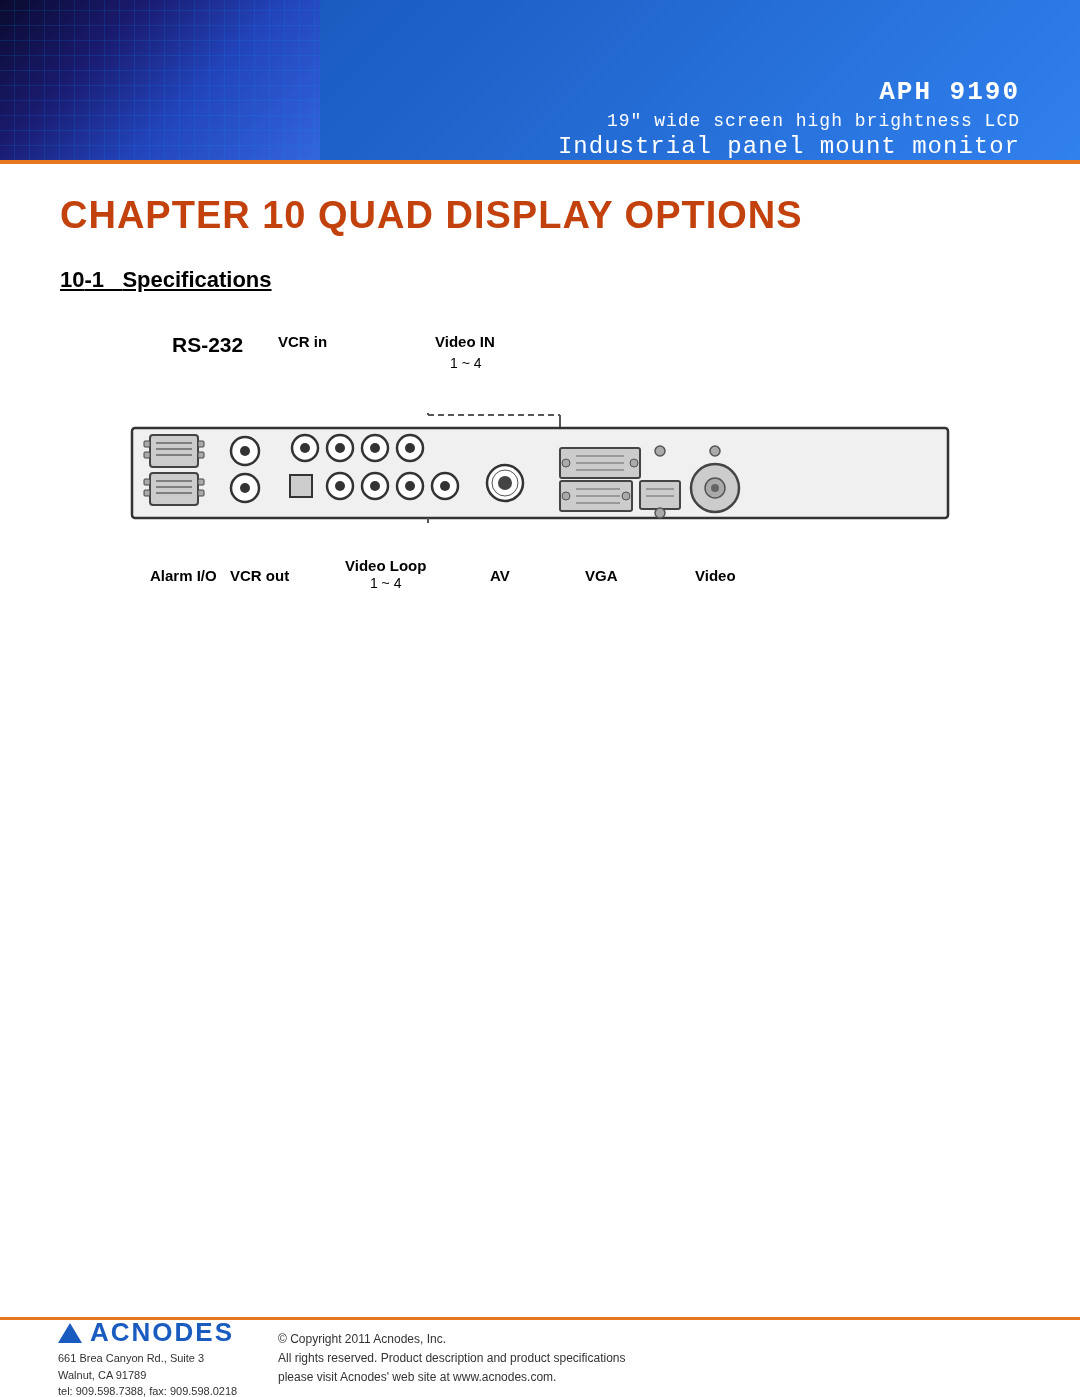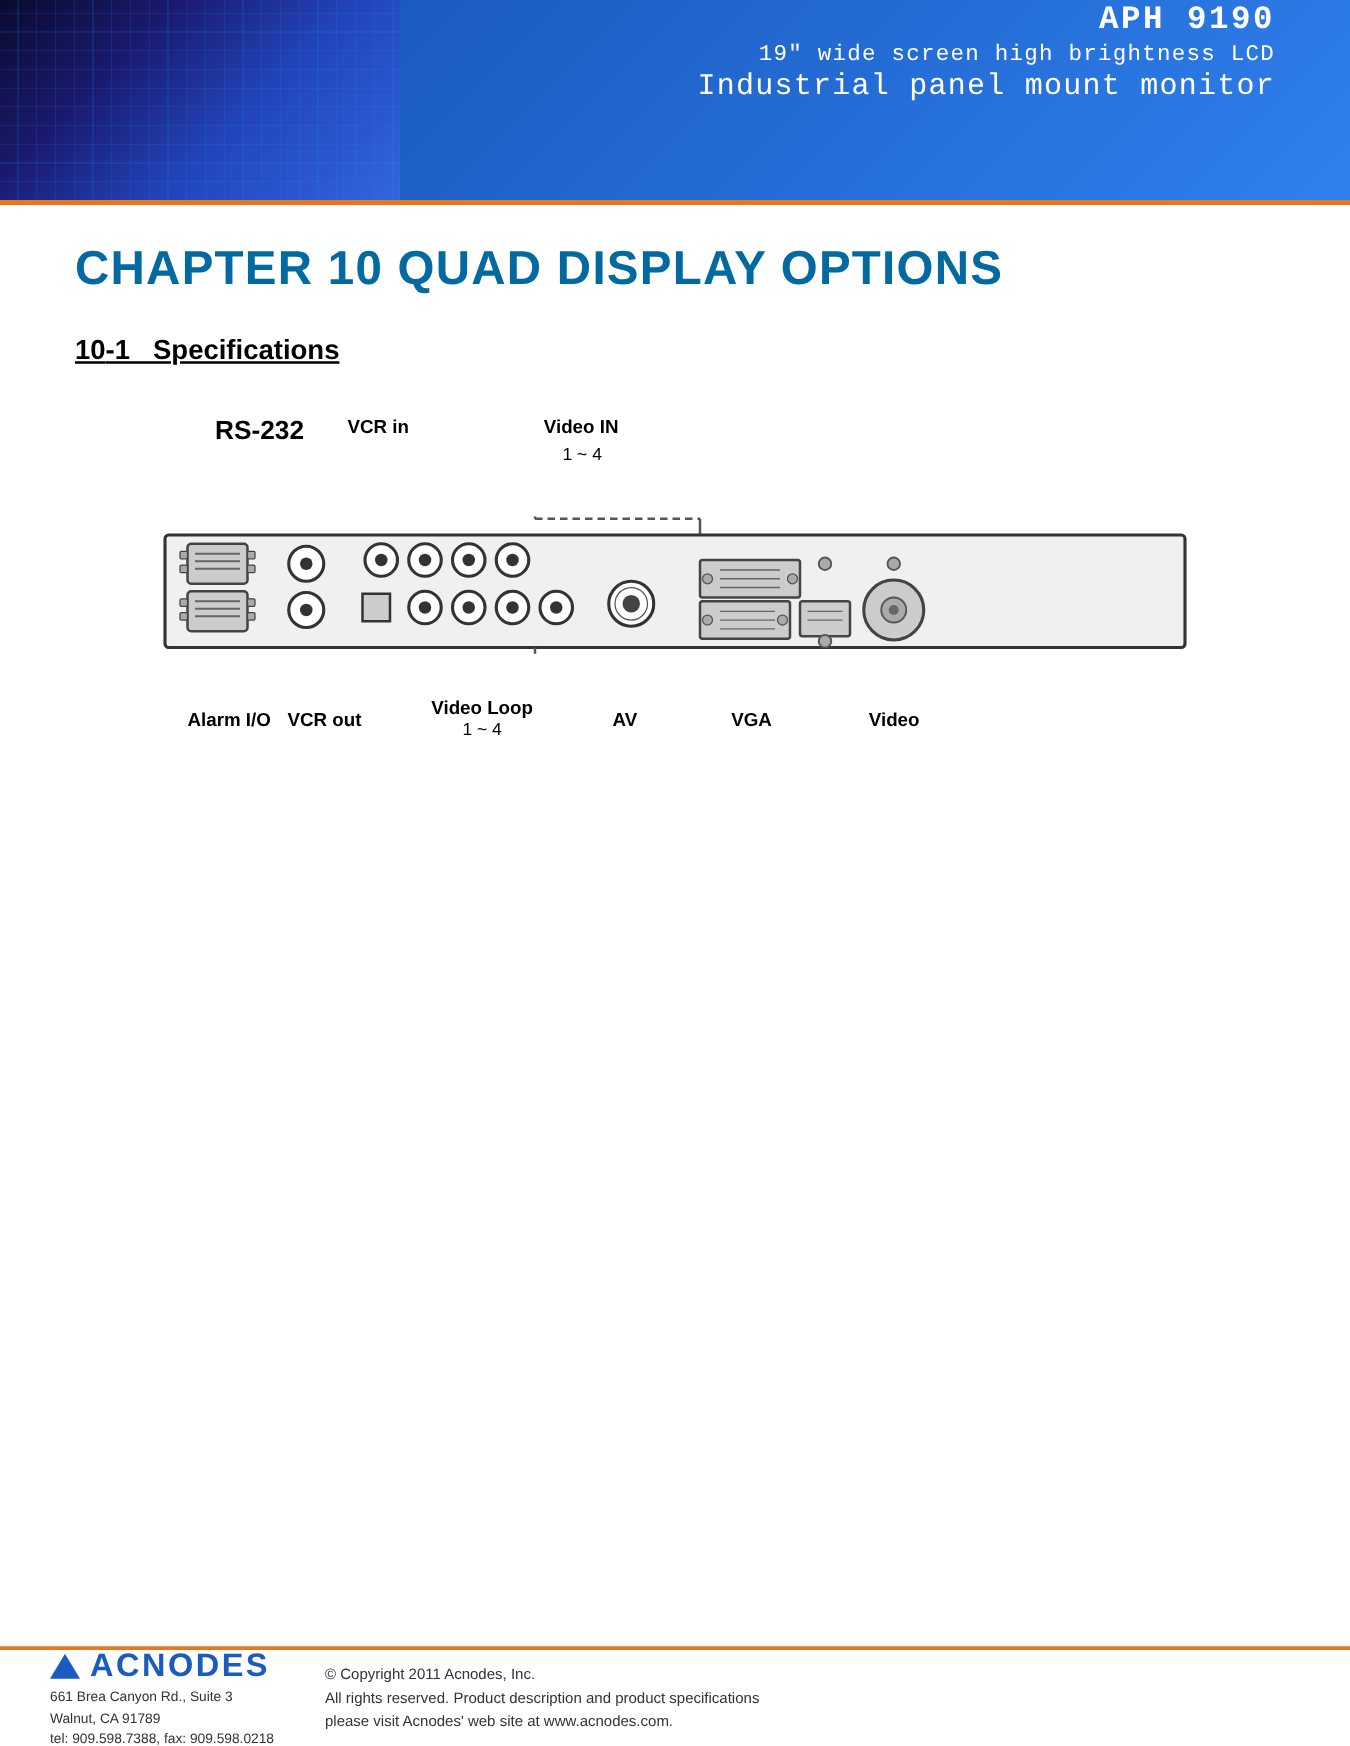--- a/index.html
+++ b/index.html
@@ -35,21 +35,21 @@
       background:
         repeating-linear-gradient(0deg, transparent, transparent 14px, rgba(0,150,255,0.15) 14px, rgba(0,150,255,0.15) 15px),
         repeating-linear-gradient(90deg, transparent, transparent 14px, rgba(0,150,255,0.15) 14px, rgba(0,150,255,0.15) 15px);
     }
     .header-text-area {
       flex: 1;
       background: linear-gradient(135deg, #1a5bbf, #3080ee);
       height: 160px;
       display: flex;
       flex-direction: column;
-      justify-content: flex-start;
+      justify-content: flex-end;
       align-items: flex-end;
       padding-right: 60px;
     }
     .header-model {
       font-size: 26px;
       font-weight: bold;
       color: #fff;
       letter-spacing: 2px;
       font-family: 'Courier New', monospace;
     }
@@ -76,21 +76,21 @@
     }
 
     
     .main-content {
       padding: 30px 60px 40px 60px;
     }
 
     .chapter-title {
       font-size: 38px;
       font-weight: 900;
-      color: #0369a1;
+      color: #c2410c;
       margin-bottom: 30px;
       letter-spacing: 1px;
       font-family: Arial Black, Arial, sans-serif;
     }
 
     .section-heading {
       font-size: 22px;
       font-weight: bold;
       color: #000;
       margin-bottom: 40px;
@@ -158,21 +158,21 @@
     
     .footer {
       position: absolute;
       bottom: 0;
       left: 0;
       right: 0;
       height: 80px;
       border-top: 3px solid #e87820;
       display: flex;
       align-items: center;
-      padding: 10px 40px;
+      padding: 10px 58px;
       gap: 40px;
       margin-top: 38px;
     }
     .footer-logo {
       display: flex;
       flex-direction: column;
       align-items: flex-start;
       min-width: 180px;
     }
     .acnodes-logo {

